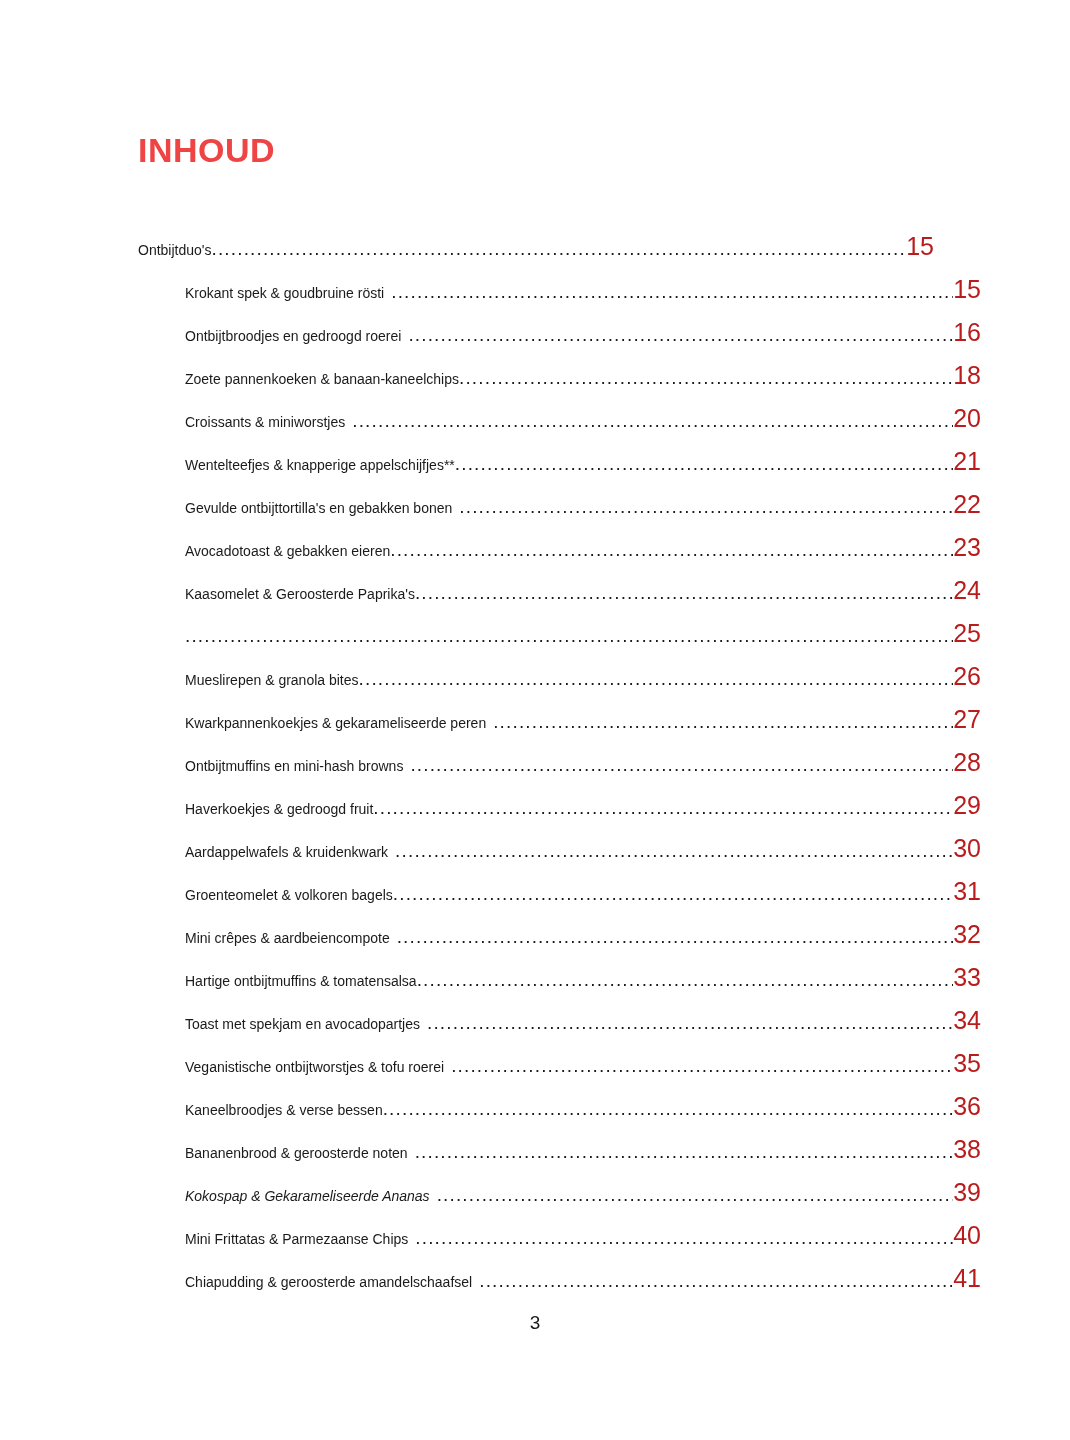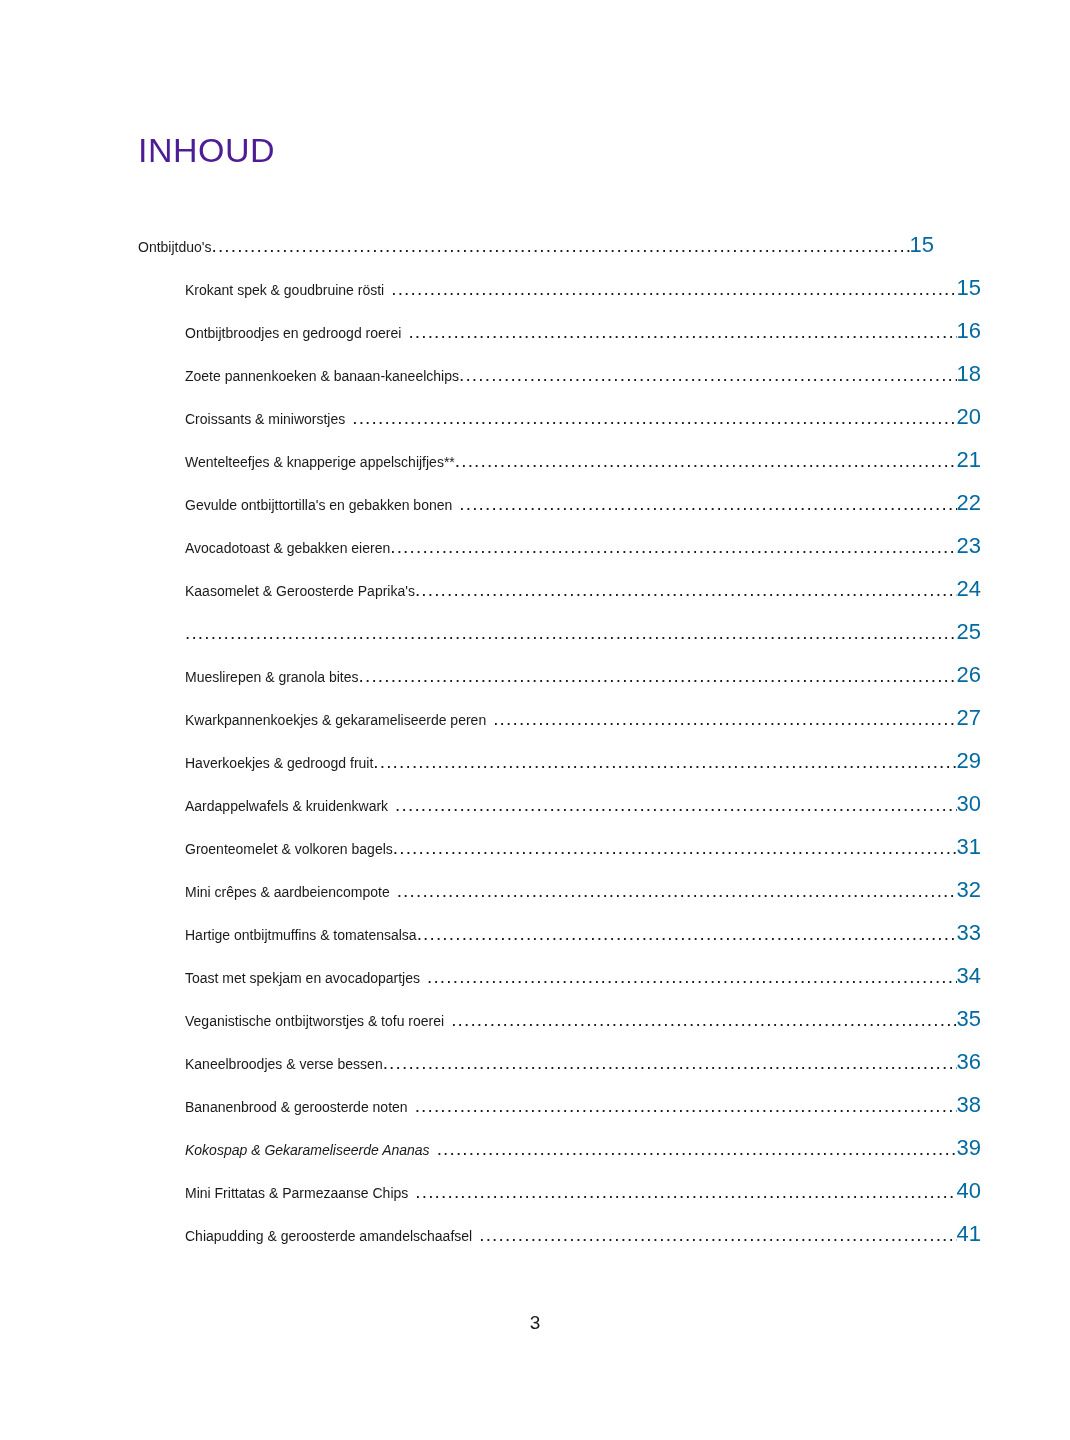--- a/index.html
+++ b/index.html
@@ -23,23 +23,23 @@
     box-sizing: border-box;
     padding: 0;
     background: #ffffff;
   }
 
   .toc-title {
     position: absolute;
     left: 138px;
     top: 132px;
     font-size: 34px;
-    font-weight: 400;
+    font-weight: 700;
     letter-spacing: 0.5px;
-    color: #4c1d95;
+    color: #ef4444;
     line-height: 1.1;
   }
 
   .toc-list {
     position: absolute;
     left: 138px;
     top: 232px;
     width: 796px;
   }
 
@@ -75,22 +75,22 @@
     color: #1a1a1a;
     font-size: 19px;
     letter-spacing: 1.15px;
   }
   .entry-leader::before {
     content: "......................................................................................................................................";
   }
 
   .entry-page {
     flex: 0 0 auto;
-    font-size: 22px;
-    color: #0369a1;
+    font-size: 25px;
+    color: #b91c1c;
     text-align: right;
     min-width: 24px;
   }
 
   .page-number {
     position: absolute;
     left: 0;
     right: 0;
     top: 1312px;
     text-align: center;
@@ -159,20 +159,25 @@
         <span class="entry-label">Mueslirepen &amp; granola bites</span>
         <span class="entry-leader"></span>
         <span class="entry-page">26</span>
       </div>
       <div class="toc-entry level-2">
         <span class="entry-label" style="padding-right: 7px;">Kwarkpannenkoekjes &amp; gekarameliseerde peren</span>
         <span class="entry-leader"></span>
         <span class="entry-page">27</span>
       </div>
       <div class="toc-entry level-2">
+        <span class="entry-label" style="padding-right: 7px;">Ontbijtmuffins en mini-hash browns</span>
+        <span class="entry-leader"></span>
+        <span class="entry-page">28</span>
+      </div>
+      <div class="toc-entry level-2">
         <span class="entry-label">Haverkoekjes &amp; gedroogd fruit</span>
         <span class="entry-leader"></span>
         <span class="entry-page">29</span>
       </div>
       <div class="toc-entry level-2">
         <span class="entry-label" style="padding-right: 7px;">Aardappelwafels &amp; kruidenkwark</span>
         <span class="entry-leader"></span>
         <span class="entry-page">30</span>
       </div>
       <div class="toc-entry level-2">

